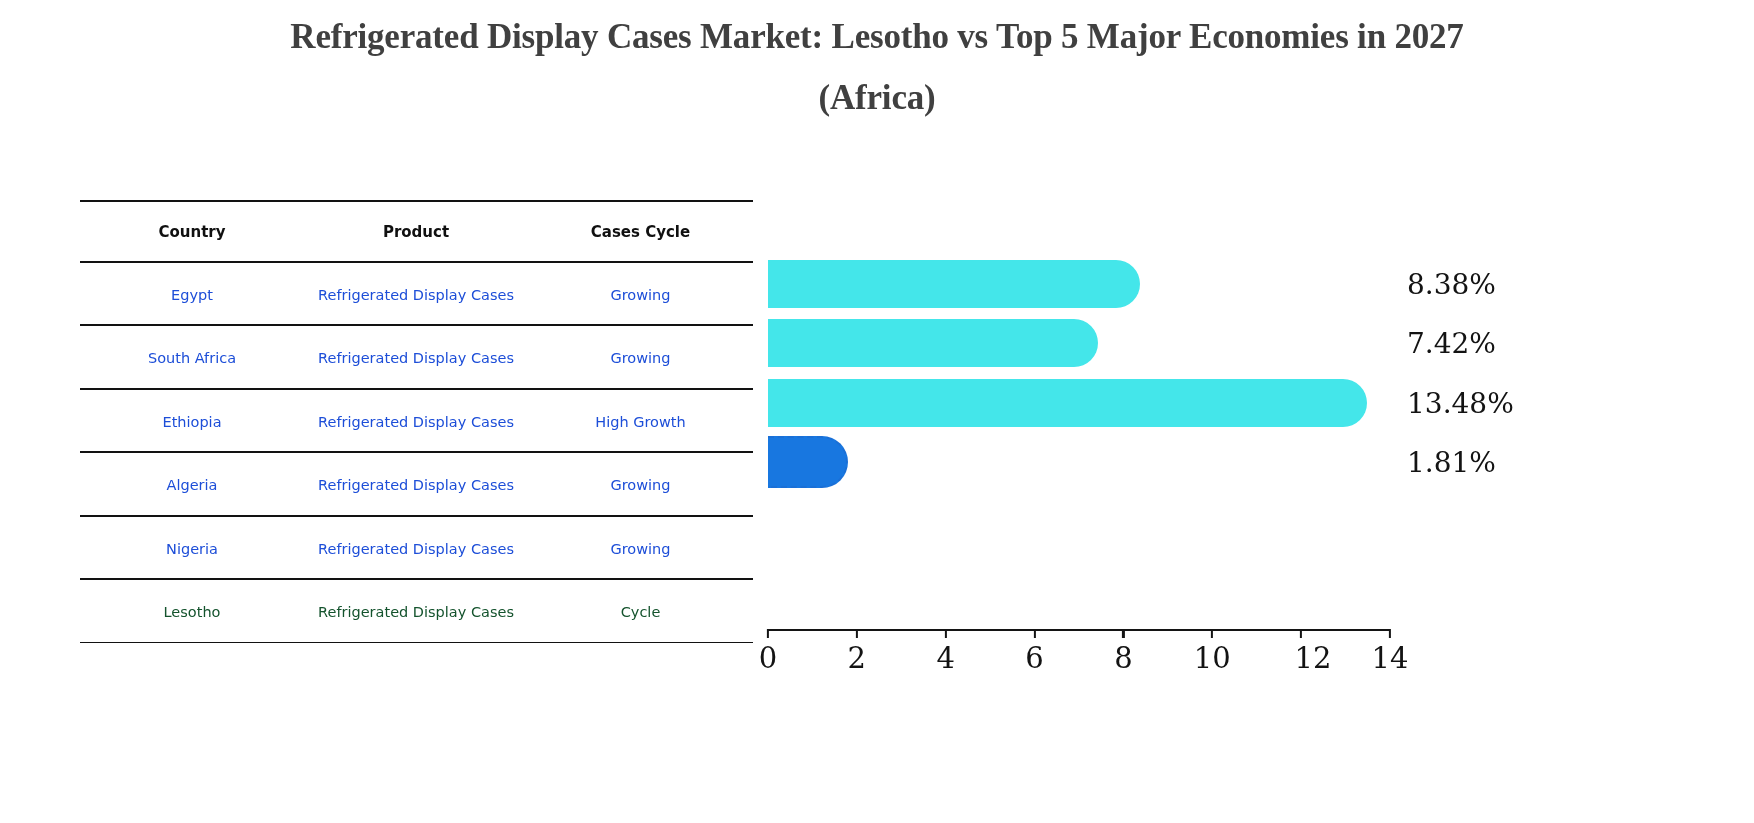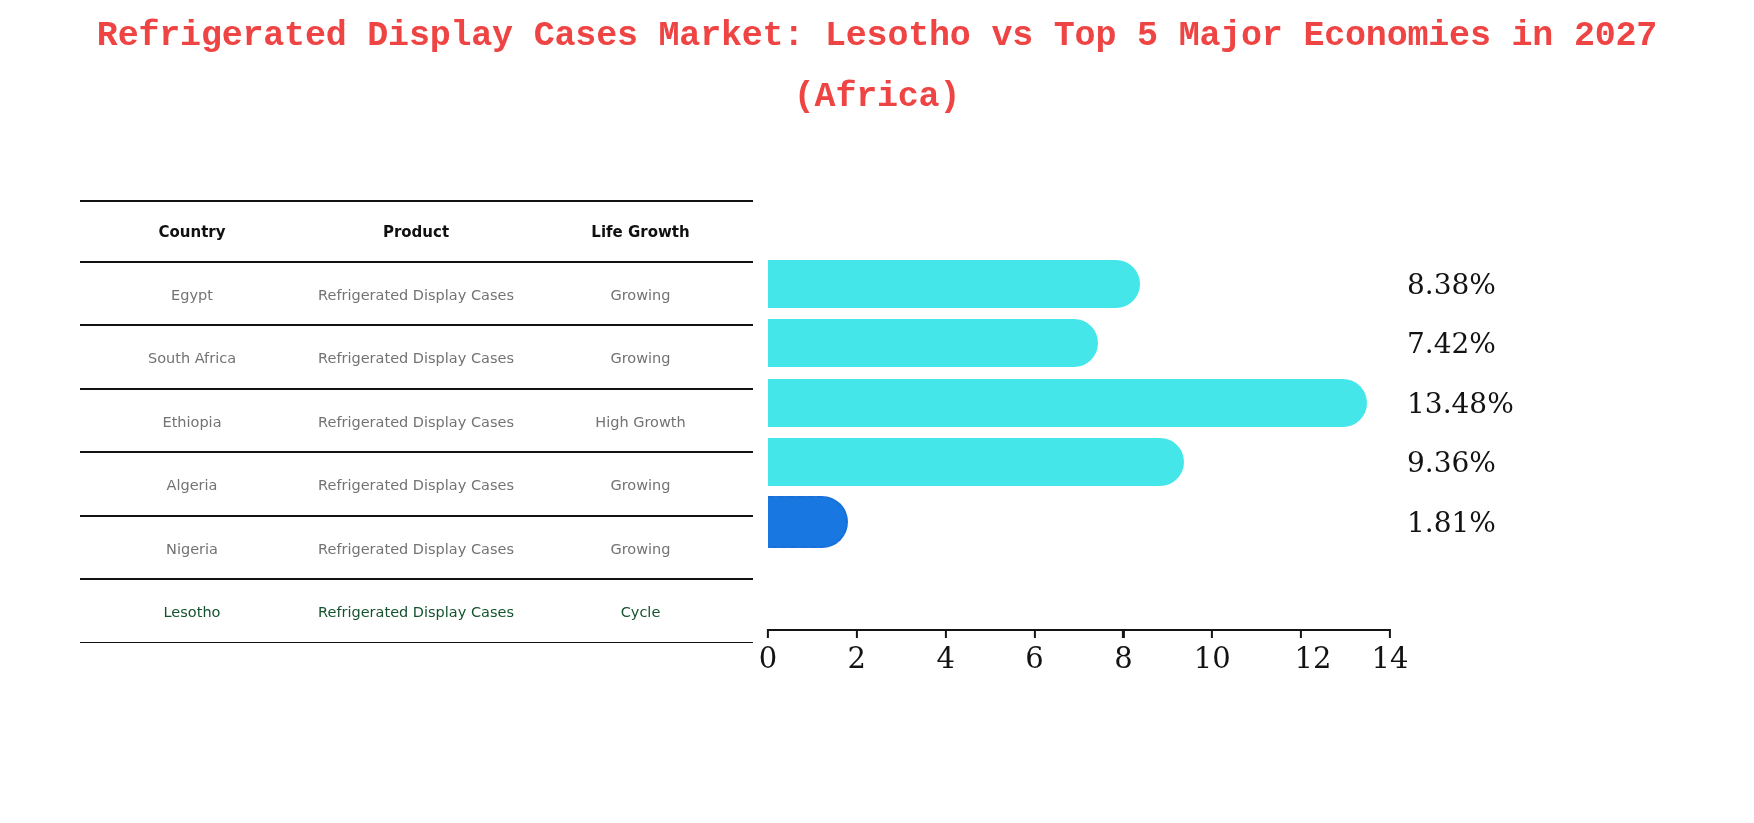--- a/index.html
+++ b/index.html
@@ -12,24 +12,24 @@
   }
   #root { position: relative; width: 1754px; height: 823px; background:#fff; }
 
   
   .title-wrap {
     position: absolute;
     left: 0; top: 6px; width: 1754px;
     text-align: center;
   }
   .title-line {
-    font-family: Liberation Mono, monospace;
+    font-family: Liberation Serif, serif;
     font-weight: 700;
     font-size: 35px;
-    color: #ef4444;
+    color: #404040;
     line-height: 61px;
     letter-spacing: -0.2px;
     white-space: nowrap;
   }
 
   
   .table-area {
     position: absolute;
     left: 80px; top: 200px;
     width: 673px;
@@ -41,21 +41,21 @@
   .trow {
     display: flex;
     align-items: center;
     height: 59.5px;
     width: 100%;
   }
   .thead-row { height: 57px; }
   .cell {
     text-align: center;
     font-size: 14.5px;
-    color: #737373;
+    color: #1d4ed8;
     font-family: "DejaVu Sans", sans-serif;
     white-space: nowrap;
     overflow: hidden;
   }
   .cell.c-country  { width: 224px; }
   .cell.c-product  { width: 224px; }
   .cell.c-lifecycle{ width: 225px; }
   .thead-row .cell {
     font-weight: 700;
     font-size: 15px;
@@ -144,21 +144,21 @@
     <div class="title-line">(Africa)</div>
   </div>
 
   <div class="table-area">
     <div class="rule rule-thin"></div>
     <div class="rule-gap"></div>
 
     <div class="trow thead-row">
       <div class="cell c-country">Country</div>
       <div class="cell c-product">Product</div>
-      <div class="cell c-lifecycle">Life Growth</div>
+      <div class="cell c-lifecycle">Cases Cycle</div>
     </div>
 
     <div class="rule rule-thin"></div>
     <div class="rule-gap"></div>
 
     <div class="trow">
       <div class="cell c-country">Egypt</div>
       <div class="cell c-product">Refrigerated Display Cases</div>
       <div class="cell c-lifecycle">Growing</div>
     </div>
@@ -210,24 +210,20 @@
       <div class="bar" style="width: 372.311px;"></div>
       <div class="bar-label">8.38%</div>
     </div>
     <div class="bar-row">
       <div class="bar" style="width: 329.66px;"></div>
       <div class="bar-label">7.42%</div>
     </div>
     <div class="bar-row">
       <div class="bar" style="width: 598.897px;"></div>
       <div class="bar-label">13.48%</div>
-    </div>
-    <div class="bar-row">
-      <div class="bar" style="width: 415.851px;"></div>
-      <div class="bar-label">9.36%</div>
     </div>
     <div class="bar-row">
       <div class="bar lesotho" style="width: 80.4157px;"></div>
       <div class="bar-label">1.81%</div>
     </div>
   </div>
 
   <div class="axis">
     <div class="axis-line"></div>
   <div class="tick" style="left: 0px;"></div>

